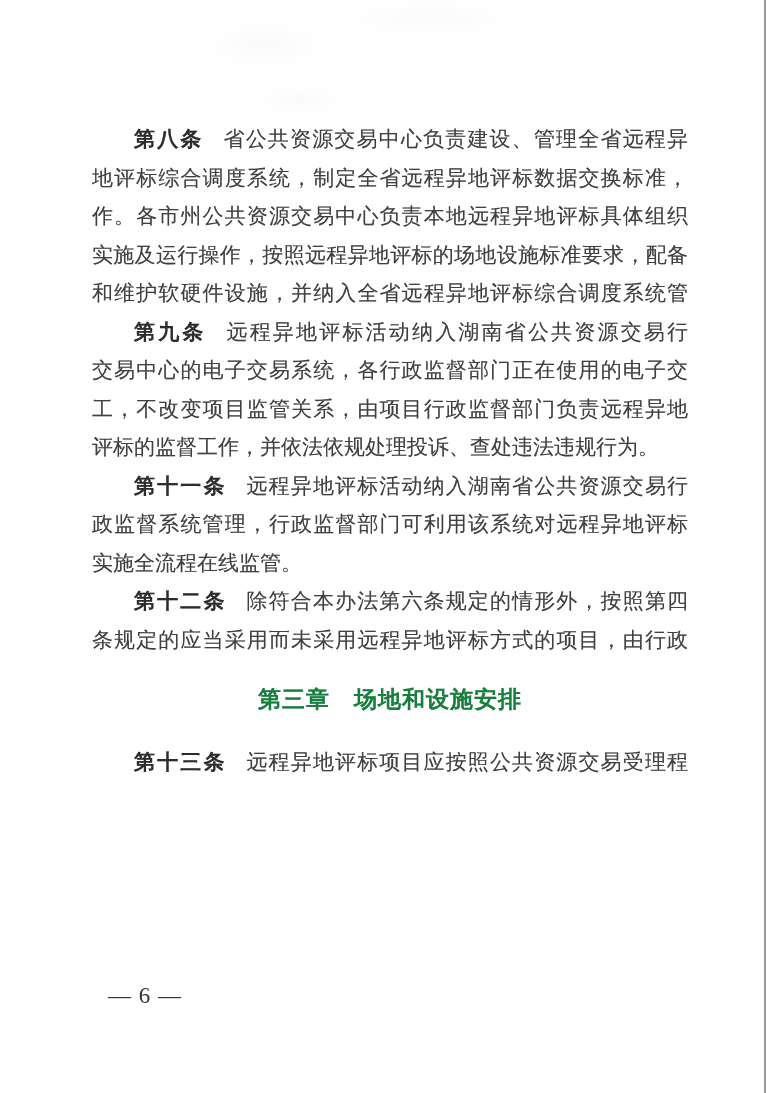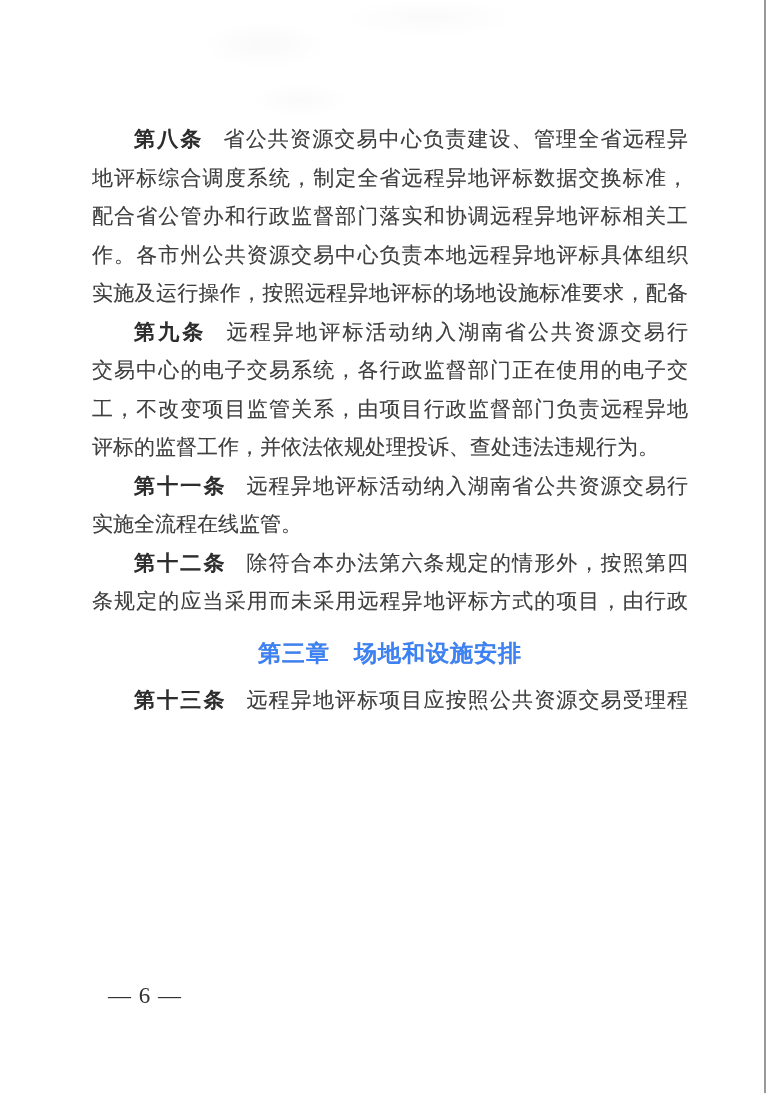--- a/index.html
+++ b/index.html
@@ -57,30 +57,30 @@
   .line.end { text-align-last: left; }
   .line.first { text-indent: 42px; }
   .term {
     font-family: "Liberation Sans", "DejaVu Sans", sans-serif;
     font-weight: 700;
     color: #2d2d2d;
     margin-right: 0.95em;
     letter-spacing: 1px;
   }
   .chapter {
-    margin: 12px 0 0 0;
+    margin: 20px 0 0 0;
     font-family: "Liberation Sans", "DejaVu Sans", sans-serif;
     font-weight: 700;
     font-size: 23px;
     line-height: 40px;
-    color: #3b82f6;
+    color: #15803d;
     text-align: center;
     letter-spacing: 1px;
   }
-  .a13 { margin-top: 8px; }
+  .a13 { margin-top: 24px; }
   .page-number {
     position: absolute;
     left: 108px;
     top: 983px;
     font-size: 23px;
     color: #333333;
     letter-spacing: 1px;
   }
 </style>
 </head>
@@ -88,37 +88,38 @@
 
 <div class="page">
   <div class="artifacts"></div>
   <div class="edge-line"></div>
 
   <main class="content">
 
     <p class="article">
       <span class="line first"><b class="term">第八条</b><span>省公共资源交易中心负责建设、管理全省远程异</span></span>
       <span class="line">地评标综合调度系统，制定全省远程异地评标数据交换标准，</span>
-      <span class="line">配合省公管办和行政监督部门落实和协调远程异地评标相关工</span>
       <span class="line">作。各市州公共资源交易中心负责本地远程异地评标具体组织</span>
       <span class="line">实施及运行操作，按照远程异地评标的场地设施标准要求，配备</span>
+      <span class="line">和维护软硬件设施，并纳入全省远程异地评标综合调度系统管</span>
     </p>
 
     <p class="article">
       <span class="line first"><b class="term">第九条</b><span>远程异地评标活动纳入湖南省公共资源交易行</span></span>
       <span class="line">交易中心的电子交易系统，各行政监督部门正在使用的电子交</span>
     </p>
 
     <p class="article">
       <span class="line">工，不改变项目监管关系，由项目行政监督部门负责远程异地</span>
       <span class="line end">评标的监督工作，并依法依规处理投诉、查处违法违规行为。</span>
     </p>
 
     <p class="article">
       <span class="line first"><b class="term">第十一条</b><span>远程异地评标活动纳入湖南省公共资源交易行</span></span>
+      <span class="line">政监督系统管理，行政监督部门可利用该系统对远程异地评标</span>
       <span class="line end">实施全流程在线监管。</span>
     </p>
 
     <p class="article">
       <span class="line first"><b class="term">第十二条</b><span>除符合本办法第六条规定的情形外，按照第四</span></span>
       <span class="line">条规定的应当采用而未采用远程异地评标方式的项目，由行政</span>
     </p>
 
     <h2 class="chapter">第三章　场地和设施安排</h2>
 

